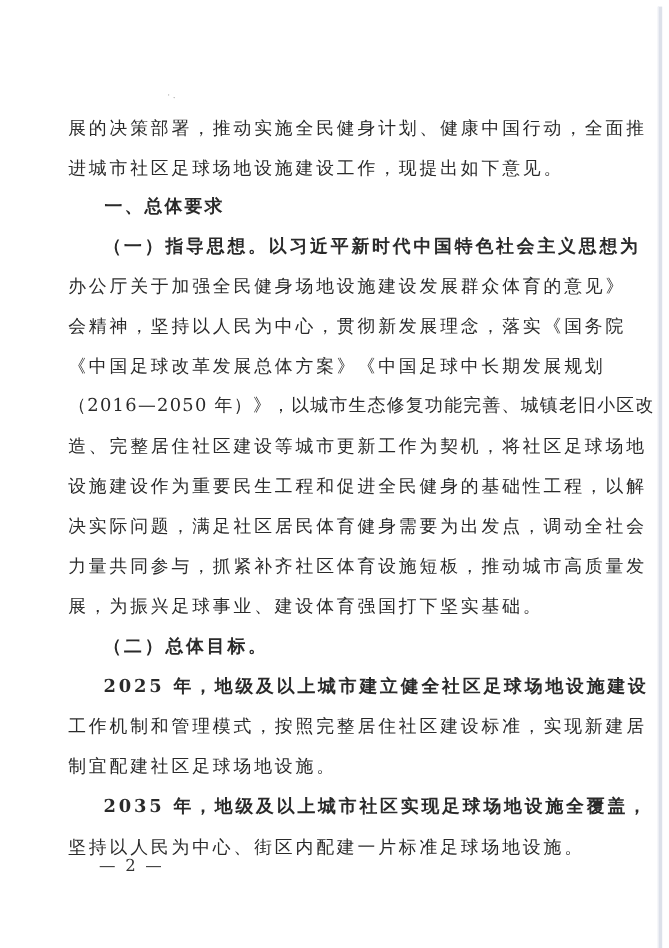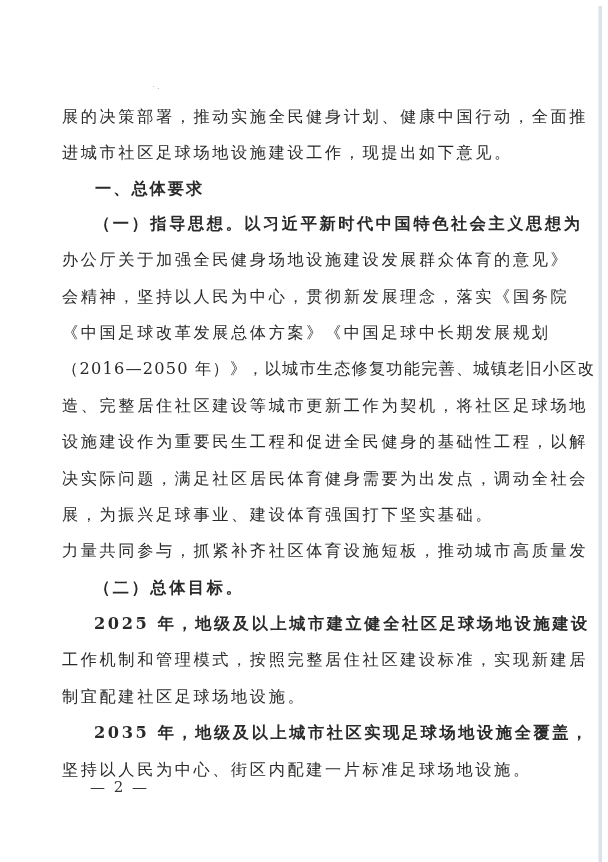--- a/index.html
+++ b/index.html
@@ -47,21 +47,21 @@
       text-align-last: justify;
     }
     .line.last {
       text-align-last: left;
     }
     .line.indent {
       padding-left: 32px;
       font-weight: bold;
     }
     .heading {
-      font-family: Liberation Serif, serif;
+      font-family: Liberation Mono, monospace;
       font-weight: bold;
       padding-left: 33px;
       letter-spacing: 2px;
       text-align-last: left;
       height: 34px;
       line-height: 34px;
     }
     .page-number {
       position: absolute;
       left: 90px;
@@ -84,22 +84,22 @@
   <div class="line heading">一、总体要求</div>
 
   <div class="line indent">（一）指导思想。以习近平新时代中国特色社会主义思想为</div>
   <div class="line">办公厅关于加强全民健身场地设施建设发展群众体育的意见》</div>
   <div class="line">会精神，坚持以人民为中心，贯彻新发展理念，落实《国务院</div>
   <div class="line">《中国足球改革发展总体方案》《中国足球中长期发展规划</div>
   <div class="line" style="letter-spacing:1.2px;">（2016—2050 年）》，以城市生态修复功能完善、城镇老旧小区改</div>
   <div class="line">造、完整居住社区建设等城市更新工作为契机，将社区足球场地</div>
   <div class="line">设施建设作为重要民生工程和促进全民健身的基础性工程，以解</div>
   <div class="line">决实际问题，满足社区居民体育健身需要为出发点，调动全社会</div>
+  <div class="line">力量共同参与，抓紧补齐社区体育设施短板，推动城市高质量发</div>
   <div class="line last">展，为振兴足球事业、建设体育强国打下坚实基础。</div>
-  <div class="line">力量共同参与，抓紧补齐社区体育设施短板，推动城市高质量发</div>
 
   <div class="line indent last">（二）总体目标。</div>
 
   <div class="line indent">2025 年，地级及以上城市建立健全社区足球场地设施建设</div>
   <div class="line">工作机制和管理模式，按照完整居住社区建设标准，实现新建居</div>
   <div class="line last">制宜配建社区足球场地设施。</div>
 
   <div class="line indent">2035 年，地级及以上城市社区实现足球场地设施全覆盖，</div>
   <div class="line last">坚持以人民为中心、街区内配建一片标准足球场地设施。</div>
 </div>

